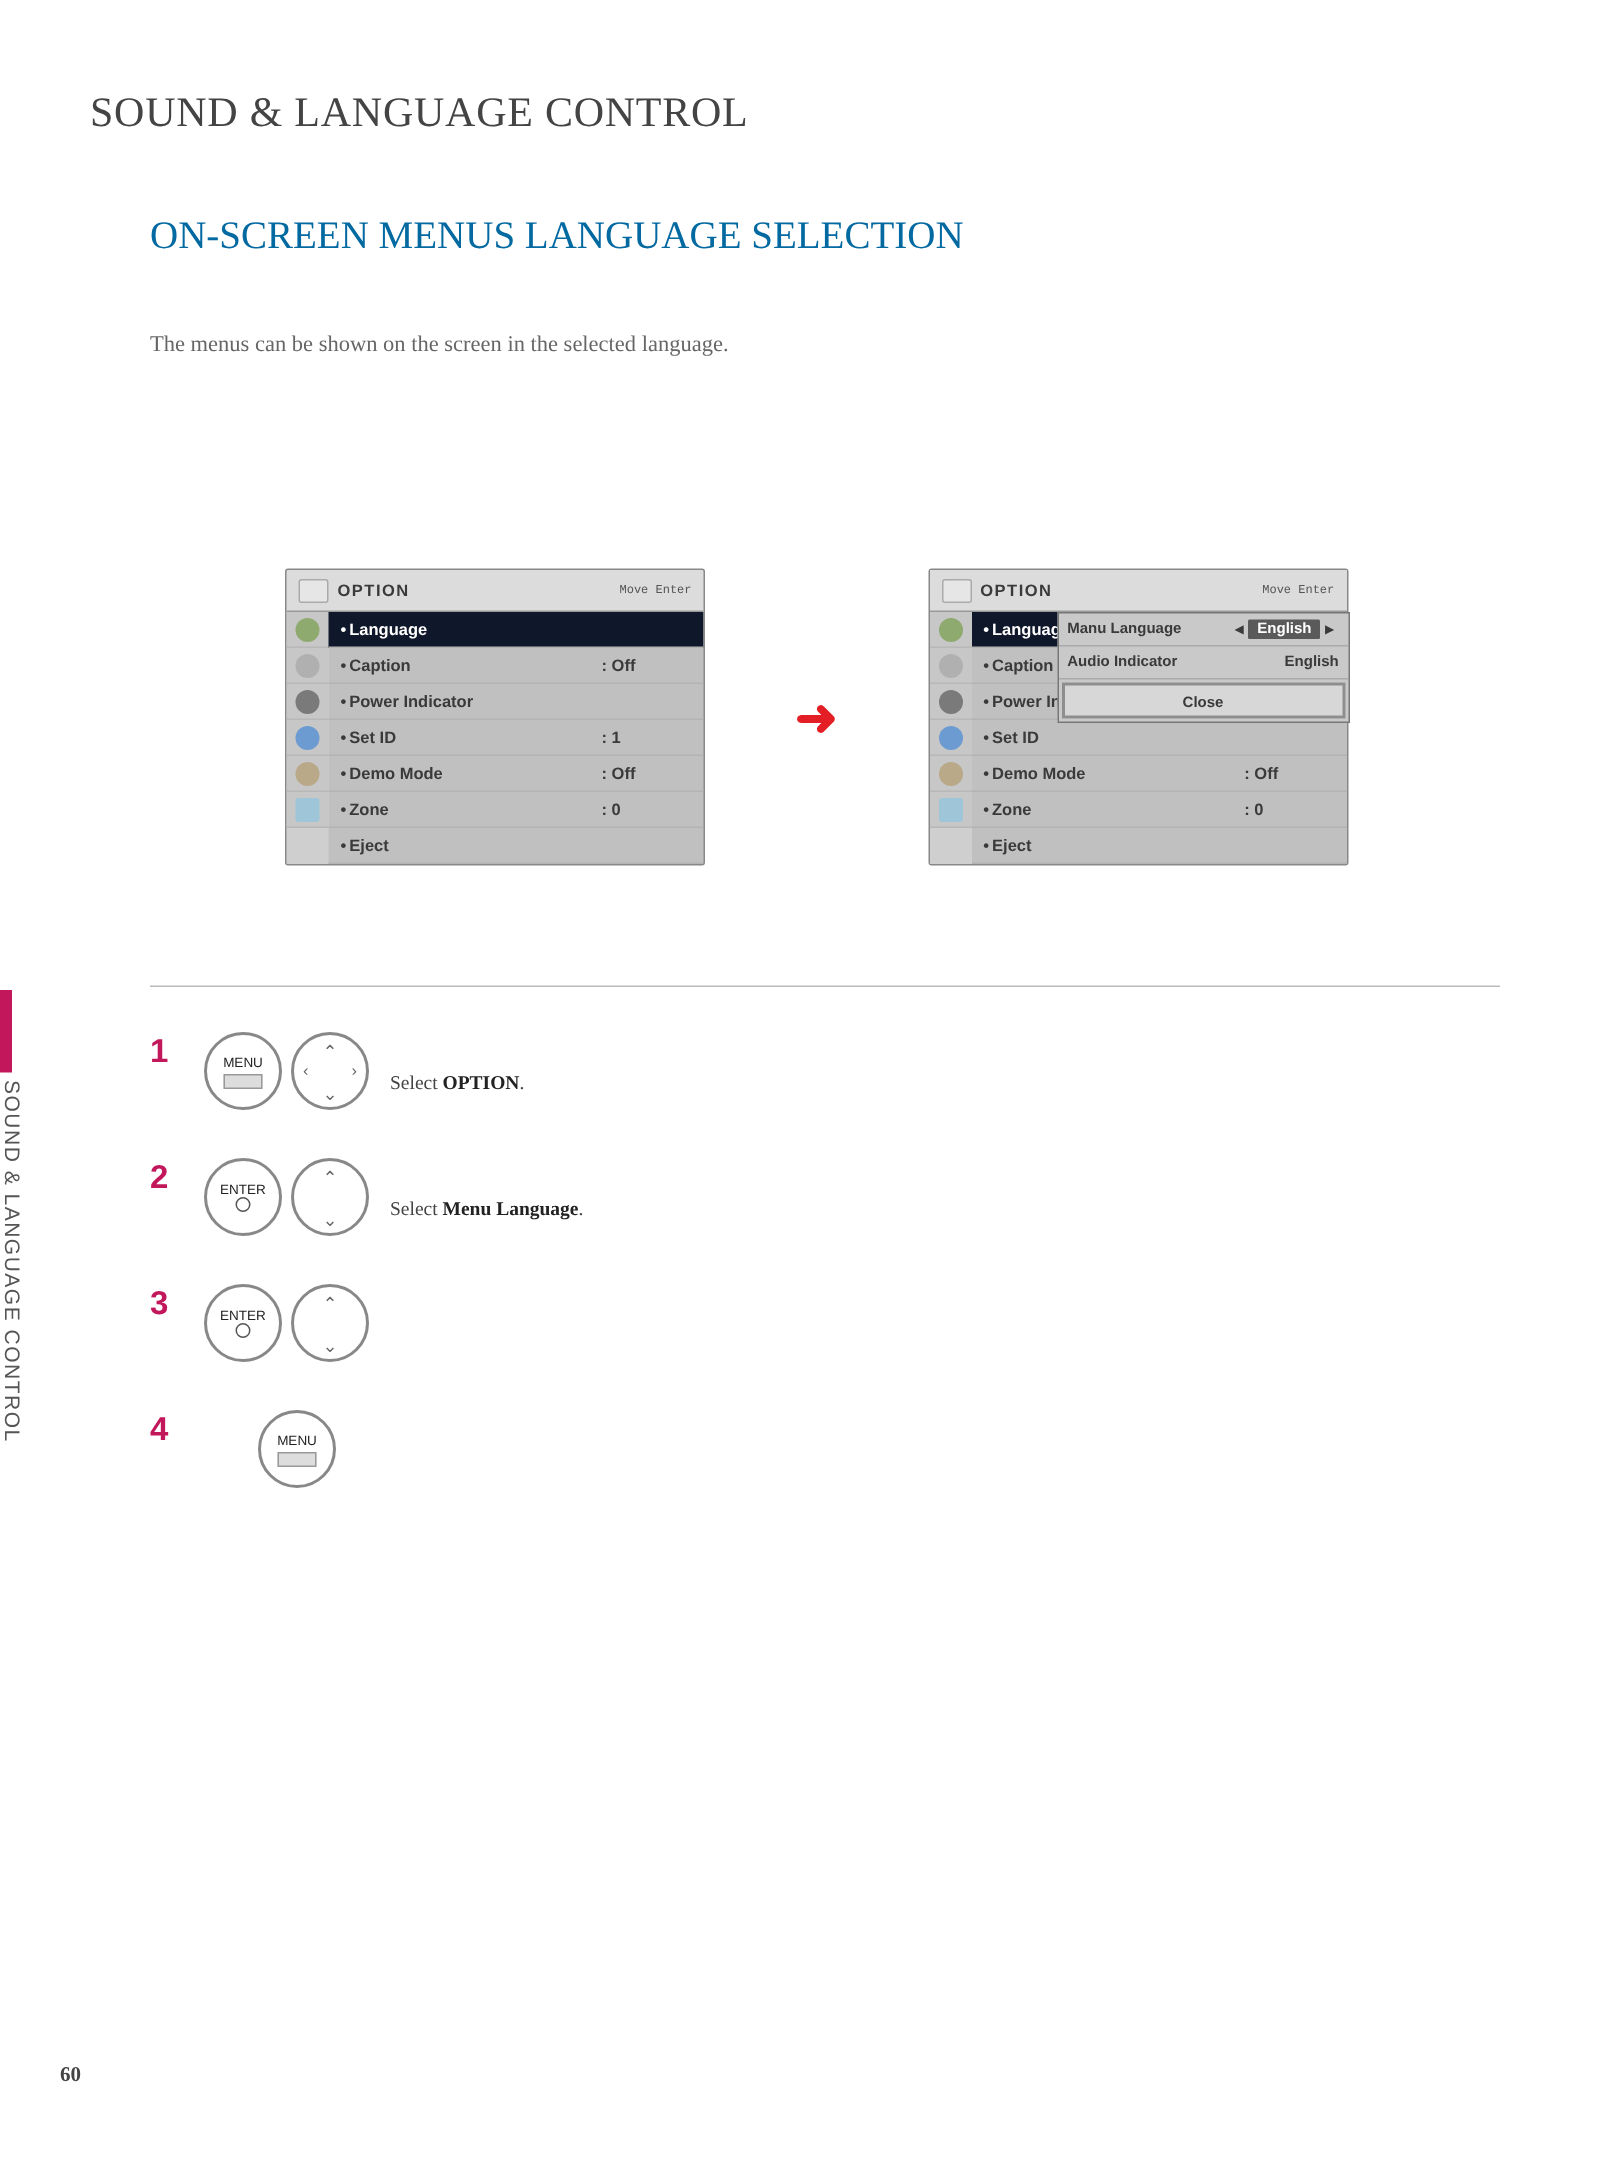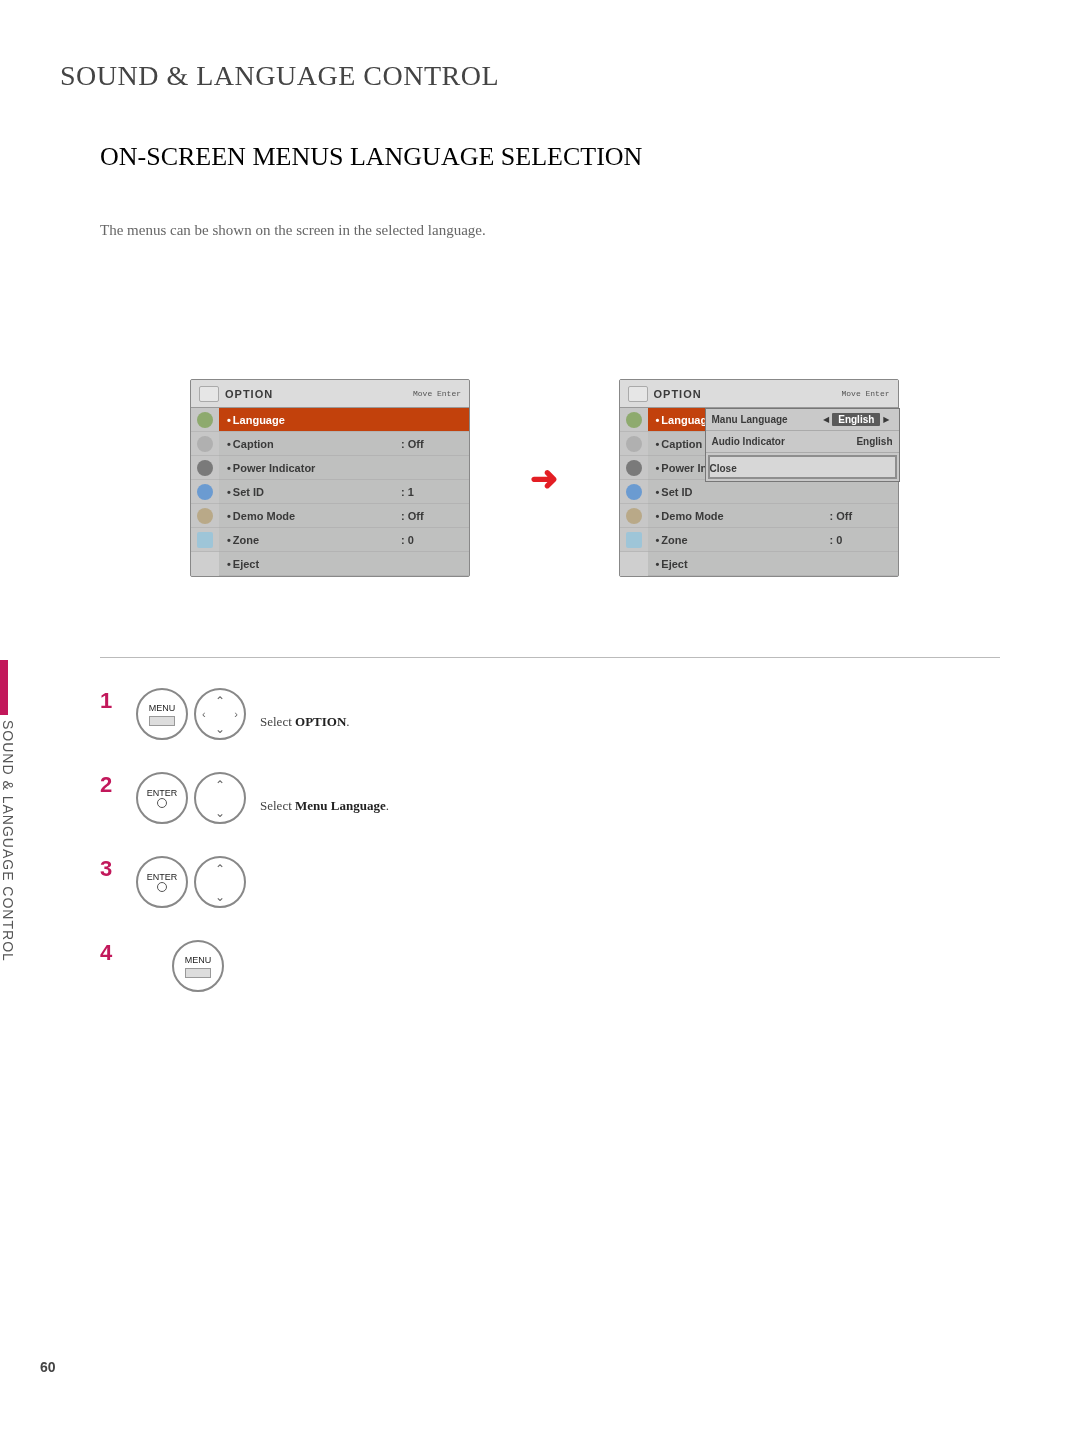--- a/index.html
+++ b/index.html
@@ -1,46 +1,46 @@
 <!DOCTYPE html>
 <html><head>
 <meta charset="utf-8">
 <style>
   *{box-sizing:border-box;margin:0;padding:0;}
   body{width:1080px;height:1440px;background:#fff;font-family:Georgia,'Times New Roman',serif;color:#333;position:relative;}
   .page{position:absolute;inset:0;padding:60px 80px 60px 100px;}
   h1{font-size:28px;font-weight:normal;letter-spacing:.5px;color:#444;margin-bottom:50px;margin-left:-40px;}
-  h2{font-size:26px;font-weight:normal;color:#000000;margin-bottom:50px;}
+  h2{font-size:26px;font-weight:normal;color:#0369a1;margin-bottom:50px;}
   .intro{font-size:15px;color:#666;font-weight:normal;margin-bottom:140px;}
   
   .panels{display:flex;align-items:center;gap:60px;margin-bottom:80px;margin-left:90px;}
   .arrow-big{color:#e31e24;font-size:34px;font-weight:bold;}
   .osd{width:280px;background:#bfc0bf;border:1px solid #888;font-family:Arial,Helvetica,sans-serif;font-size:11px;color:#3a3a3a;border-radius:2px;overflow:hidden;}
   .osd-hd{display:flex;align-items:center;height:28px;padding:0 8px;background:#dcdcdc;border-bottom:1px solid #999;}
   .osd-hd .ic{width:20px;height:16px;margin-right:6px;background:#e6e6e6;border:1px solid #aaa;border-radius:2px;}
   .osd-hd .ttl{font-weight:bold;letter-spacing:1px;flex:1;}
   .osd-hd .nav{font-size:8px;color:#555;font-family:Liberation Mono, monospace;}
   .osd-body{display:flex;}
   .osd-ic-col{width:28px;background:#cfcfcf;display:flex;flex-direction:column;}
   .osd-ic-col .ci{height:24px;border-bottom:1px solid #b8b8b8;background:#c7c7c7;display:flex;align-items:center;justify-content:center;}
   .osd-ic-col .ci span{width:16px;height:16px;border-radius:50%;display:inline-block;}
   .osd-list{flex:1;}
   .row{display:flex;align-items:center;height:24px;padding:0 8px;border-bottom:1px solid #b3b3b3;}
-  .row.sel{background:#c2410c;color:#fff;}
+  .row.sel{background:#0f172a;color:#fff;}
   .row .lbl{flex:1;font-weight:bold;}
   .row .lbl::before{content:"•";margin-right:2px;}
   .row .val{width:60px;font-weight:bold;}
   
   .popup{position:absolute;right:-2px;top:28px;width:195px;background:#c9c9c9;border:1px solid #777;font-size:10px;}
   .prow{display:flex;align-items:center;height:22px;padding:0 6px;border-bottom:1px solid #aaa;}
   .prow .plbl{flex:1;font-weight:bold;}
   .prow .pval{font-weight:bold;}
   .prow.top .pval{background:#5a5a5a;color:#fff;padding:1px 6px;border-radius:1px;}
   .prow.top .arL,.prow.top .arR{font-size:8px;padding:0 3px;}
-  .pclose{height:24px;line-height:24px;font-weight:bold;background:#d7d7d7;border:2px solid #8e8e8e;margin:2px;}
+  .pclose{text-align:center;height:24px;line-height:24px;font-weight:bold;background:#d7d7d7;border:2px solid #8e8e8e;margin:2px;}
   .osd.with-popup{position:relative;overflow:visible;}
   
   hr{border:none;border-top:1px solid #bbb;margin:0 0 30px;}
   
   .sidetab{position:absolute;left:0;top:660px;width:32px;height:380px;}
   .sidetab .bar{width:8px;height:55px;background:#c2185b;position:absolute;left:0;top:0;}
   .sidetab .txt{position:absolute;left:0;top:60px;font-family:'Gill Sans',Arial,sans-serif;font-size:14px;color:#555;letter-spacing:1px;writing-mode:vertical-rl;}
   
   .steps{display:flex;flex-direction:column;gap:32px;}
   .step{display:flex;align-items:flex-start;gap:14px;}
@@ -50,21 +50,21 @@
   .rbtn .bar{width:26px;height:10px;background:#ddd;border:1px solid #999;margin-top:3px;}
   .rbtn .dot{width:10px;height:10px;border:1.5px solid #555;border-radius:50%;display:inline-block;}
   .rbtn.nav{position:relative;}
   .rbtn.nav::before{content:"⌃";position:absolute;top:4px;font-size:12px;color:#666;}
   .rbtn.nav::after{content:"⌄";position:absolute;bottom:2px;font-size:12px;color:#666;}
   .rbtn.nav.lr span.l{position:absolute;left:6px;top:18px;font-size:11px;color:#666;}
   .rbtn.nav.lr span.r{position:absolute;right:6px;top:18px;font-size:11px;color:#666;}
   .desc{font-size:13px;color:#444;line-height:1.8;padding-top:22px;}
   .desc b{color:#222;}
   .step.s4 .btns{margin-left:36px;}
-  .pagenum{position:absolute;left:40px;bottom:65px;font-family:Liberation Sans, sans-serif;font-weight:bold;font-size:14px;color:#444;}
+  .pagenum{position:absolute;left:40px;bottom:48px;font-family:Liberation Serif, serif;font-weight:bold;font-size:14px;color:#444;}
 </style>
 </head>
 <body>
 
 <div class="page">
   <h1>SOUND &amp; LANGUAGE CONTROL</h1>
   <h2>ON-SCREEN MENUS LANGUAGE SELECTION</h2>
   <p class="intro">The menus can be shown on the screen in the selected language.</p>
 
   <div class="panels">

